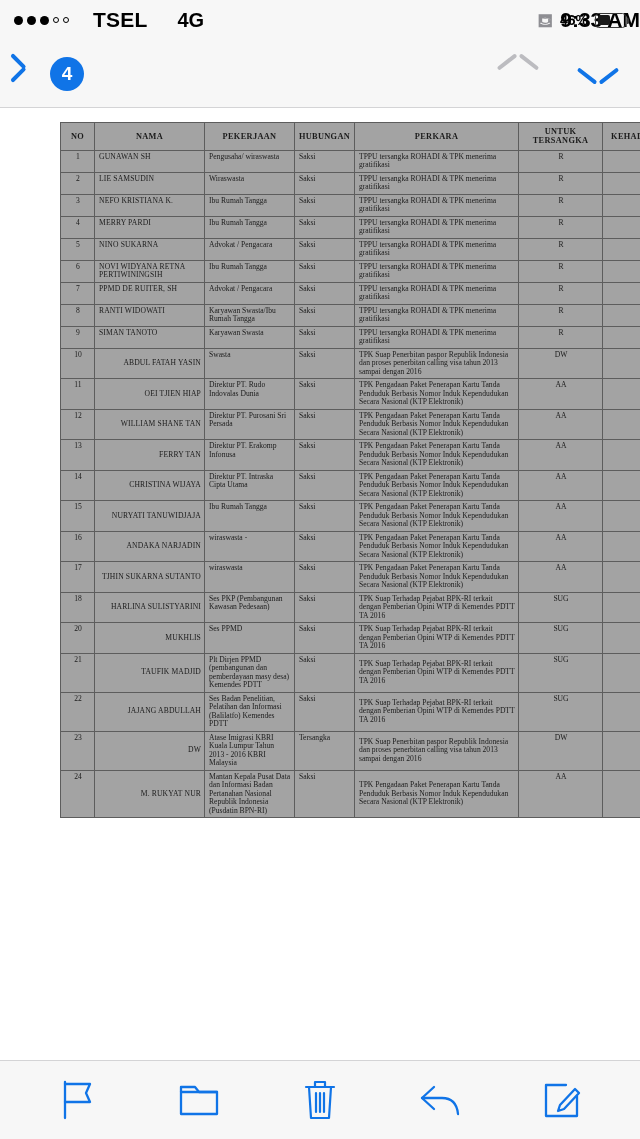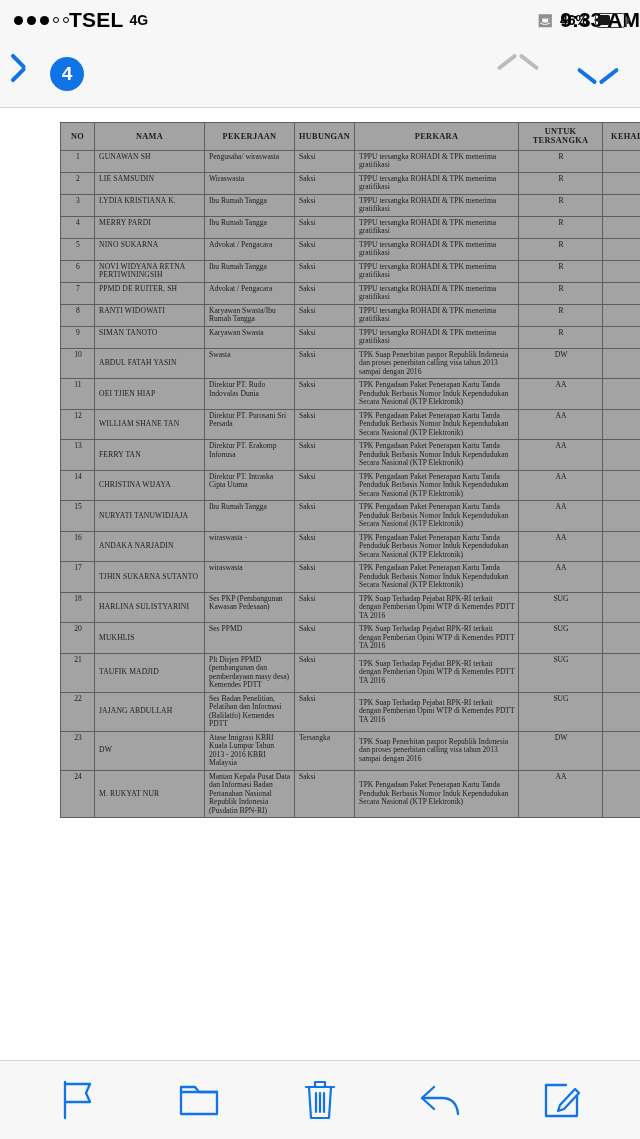--- a/index.html
+++ b/index.html
@@ -15,26 +15,26 @@
   
   .statusbar {
     height: 40px; width: 100%;
     background: #f7f7f7;
     display: flex; align-items: center;
     font-size: 21px; font-weight: bold;
     color: #000;
     padding: 0 14px;
     position: relative;
   }
-  .sb-left { display:flex; align-items:center; gap:0; }
+  .sb-left { display:flex; align-items:center; gap:24px; }
   .dots { display:flex; align-items:center; gap:4px; }
   .dot { width:9px; height:9px; border-radius:50%; background:#000; }
   .dot.hollow { background:transparent; border:1.5px solid #000; width:6px; height:6px; }
   .sb-carrier { font-size:21px; letter-spacing:0.2px; }
-  .sb-net { font-size:14px; margin-left:6px; }
+  .sb-net { font-size:20px; margin-left:6px; }
   .sb-time {
     position:absolute; left:0; right:0; text-align:right;
     font-size:21px; font-weight:bold;
   }
   .sb-right {
     margin-left:auto; display:flex; align-items:center; gap:7px;
   }
   .bt-icon { color:#8e8e93; font-size:19px; line-height:1; }
   .sb-batt-pct { font-size:14px; }
   .batt {
@@ -133,21 +133,21 @@
 
   td.no   { text-align:center; vertical-align:middle; font-size:7.8px; }
   td.nama { vertical-align:middle; font-size:8.1px; letter-spacing:0.15px; }
   td.kerj { font-size:7.4px; }
   td.hub  { font-size:7.6px; }
   td.perk { font-size:7.6px; }
   td.unt  { text-align:center; vertical-align:middle; font-size:7.8px; }
   td.keh  { }
 
   tr.tall td.perk { vertical-align:middle; }
-  tr.tall td.nama { vertical-align:middle; }
+  tr.tall td.nama { vertical-align:middle;text-align:right; }
 
   
   .toolbar {
     position:absolute; bottom:0; left:0; width:100%; height:79px;
     background:#f7f7f7;
     border-top:1px solid #d4d4d6;
     display:flex; align-items:center; justify-content:space-around;
     padding:0 18px;
   }
   .tb-btn {
@@ -230,21 +230,21 @@
             <td class="no">2</td>
             <td class="nama">LIE SAMSUDIN</td>
             <td class="kerj">Wiraswasta</td>
             <td class="hub">Saksi</td>
             <td class="perk">TPPU tersangka ROHADI &amp; TPK menerima gratifikasi</td>
             <td class="unt">R</td>
             <td class="keh"></td>
           </tr>
           <tr>
             <td class="no">3</td>
-            <td class="nama">LYDIA KRISTIANA K.</td>
+            <td class="nama">NEFO KRISTIANA K.</td>
             <td class="kerj">Ibu Rumah Tangga</td>
             <td class="hub">Saksi</td>
             <td class="perk">TPPU tersangka ROHADI &amp; TPK menerima gratifikasi</td>
             <td class="unt">R</td>
             <td class="keh"></td>
           </tr>
           <tr>
             <td class="no">4</td>
             <td class="nama">MERRY PARDI</td>
             <td class="kerj">Ibu Rumah Tangga</td>

